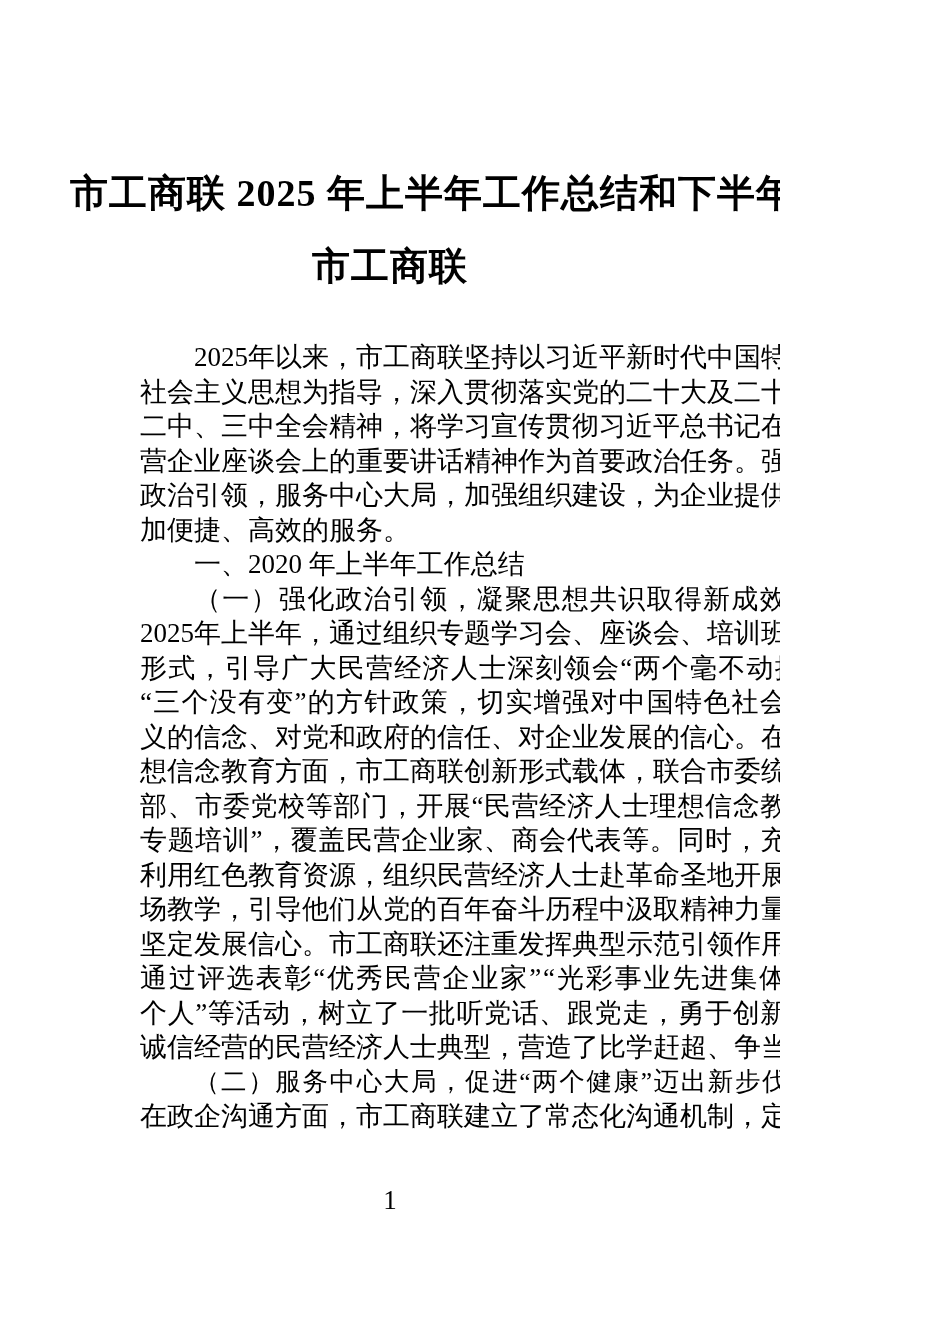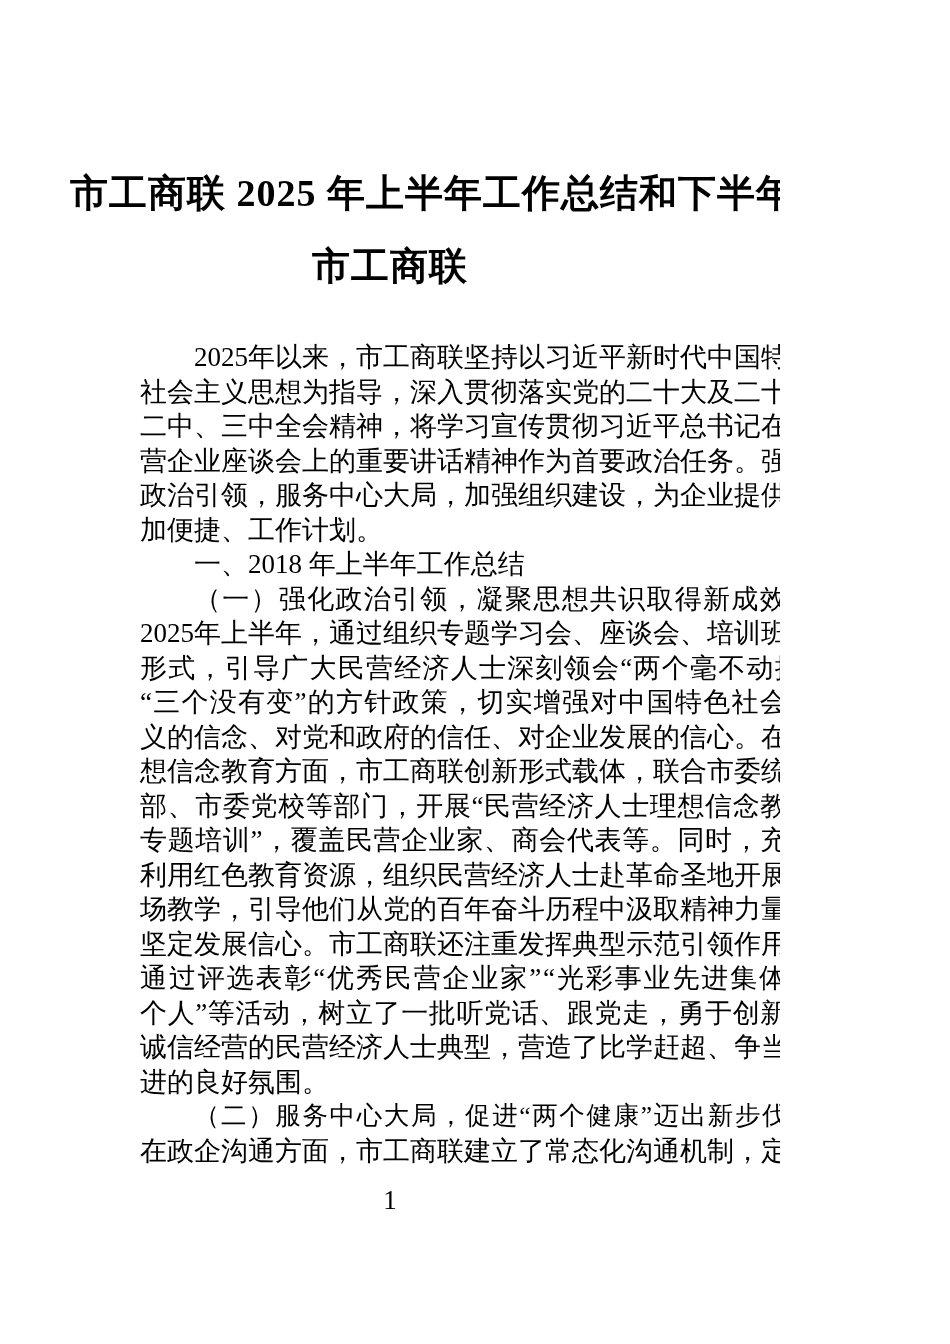--- a/index.html
+++ b/index.html
@@ -196,22 +196,22 @@
         <span>建</span>
         <span>设</span>
         <span>，</span>
         <span>为</span>
         <span>企</span>
         <span>业</span>
         <span>提</span>
         <span>供</span>
         <span>更</span>
       </div>
-    <div class="line">加便捷、工作计划。</div>
-    <div class="line indent">一、2018 年上半年工作总结</div>
+    <div class="line">加便捷、高效的服务。</div>
+    <div class="line indent">一、2020 年上半年工作总结</div>
     <div class="line indent stretch">
         <span>（</span>
         <span>一</span>
         <span>）</span>
         <span>强</span>
         <span>化</span>
         <span>政</span>
         <span>治</span>
         <span>引</span>
         <span>领</span>
@@ -575,21 +575,20 @@
         <span>了</span>
         <span>比</span>
         <span>学</span>
         <span>赶</span>
         <span>超</span>
         <span>、</span>
         <span>争</span>
         <span>当</span>
         <span>先</span>
       </div>
-    <div class="line">进的良好氛围。</div>
     <div class="line indent stretch compress">
         <span>（</span>
         <span>二</span>
         <span>）</span>
         <span>服</span>
         <span>务</span>
         <span>中</span>
         <span>心</span>
         <span>大</span>
         <span>局</span>

